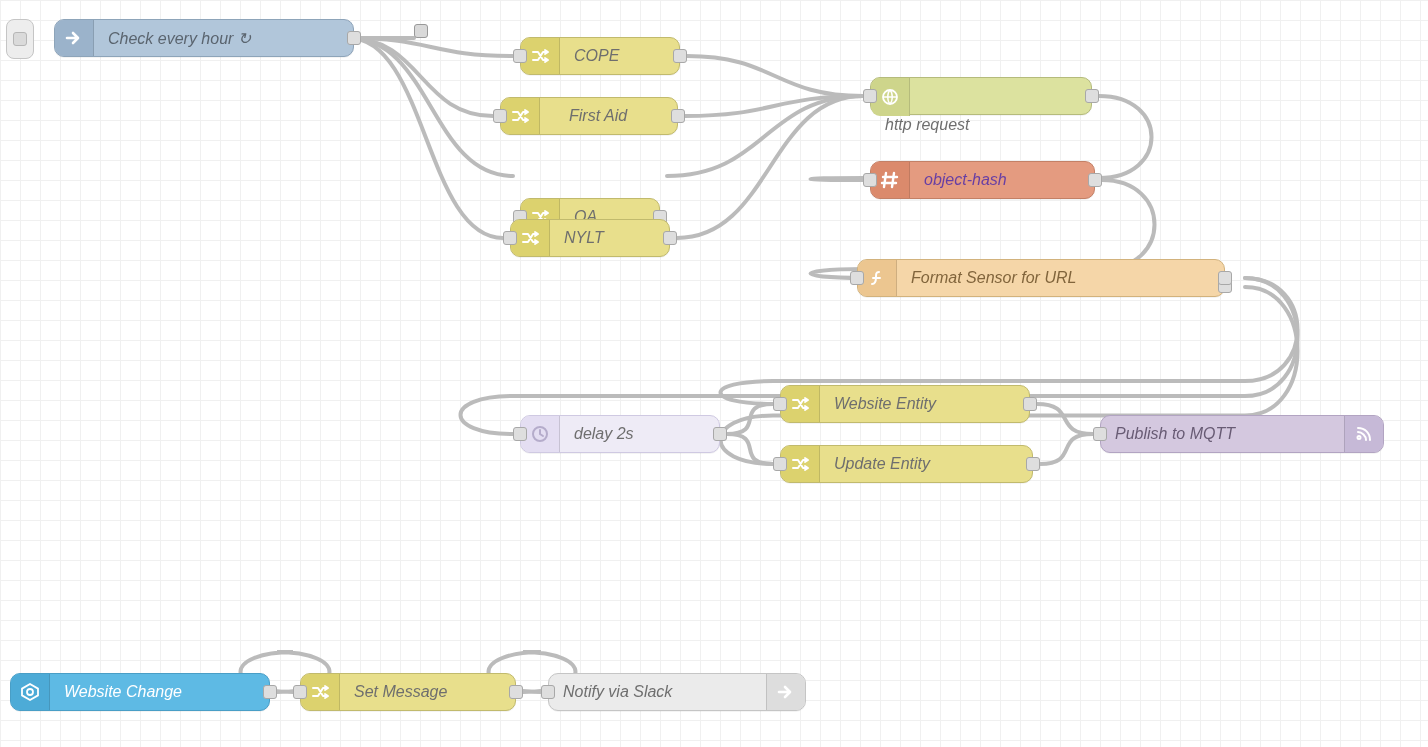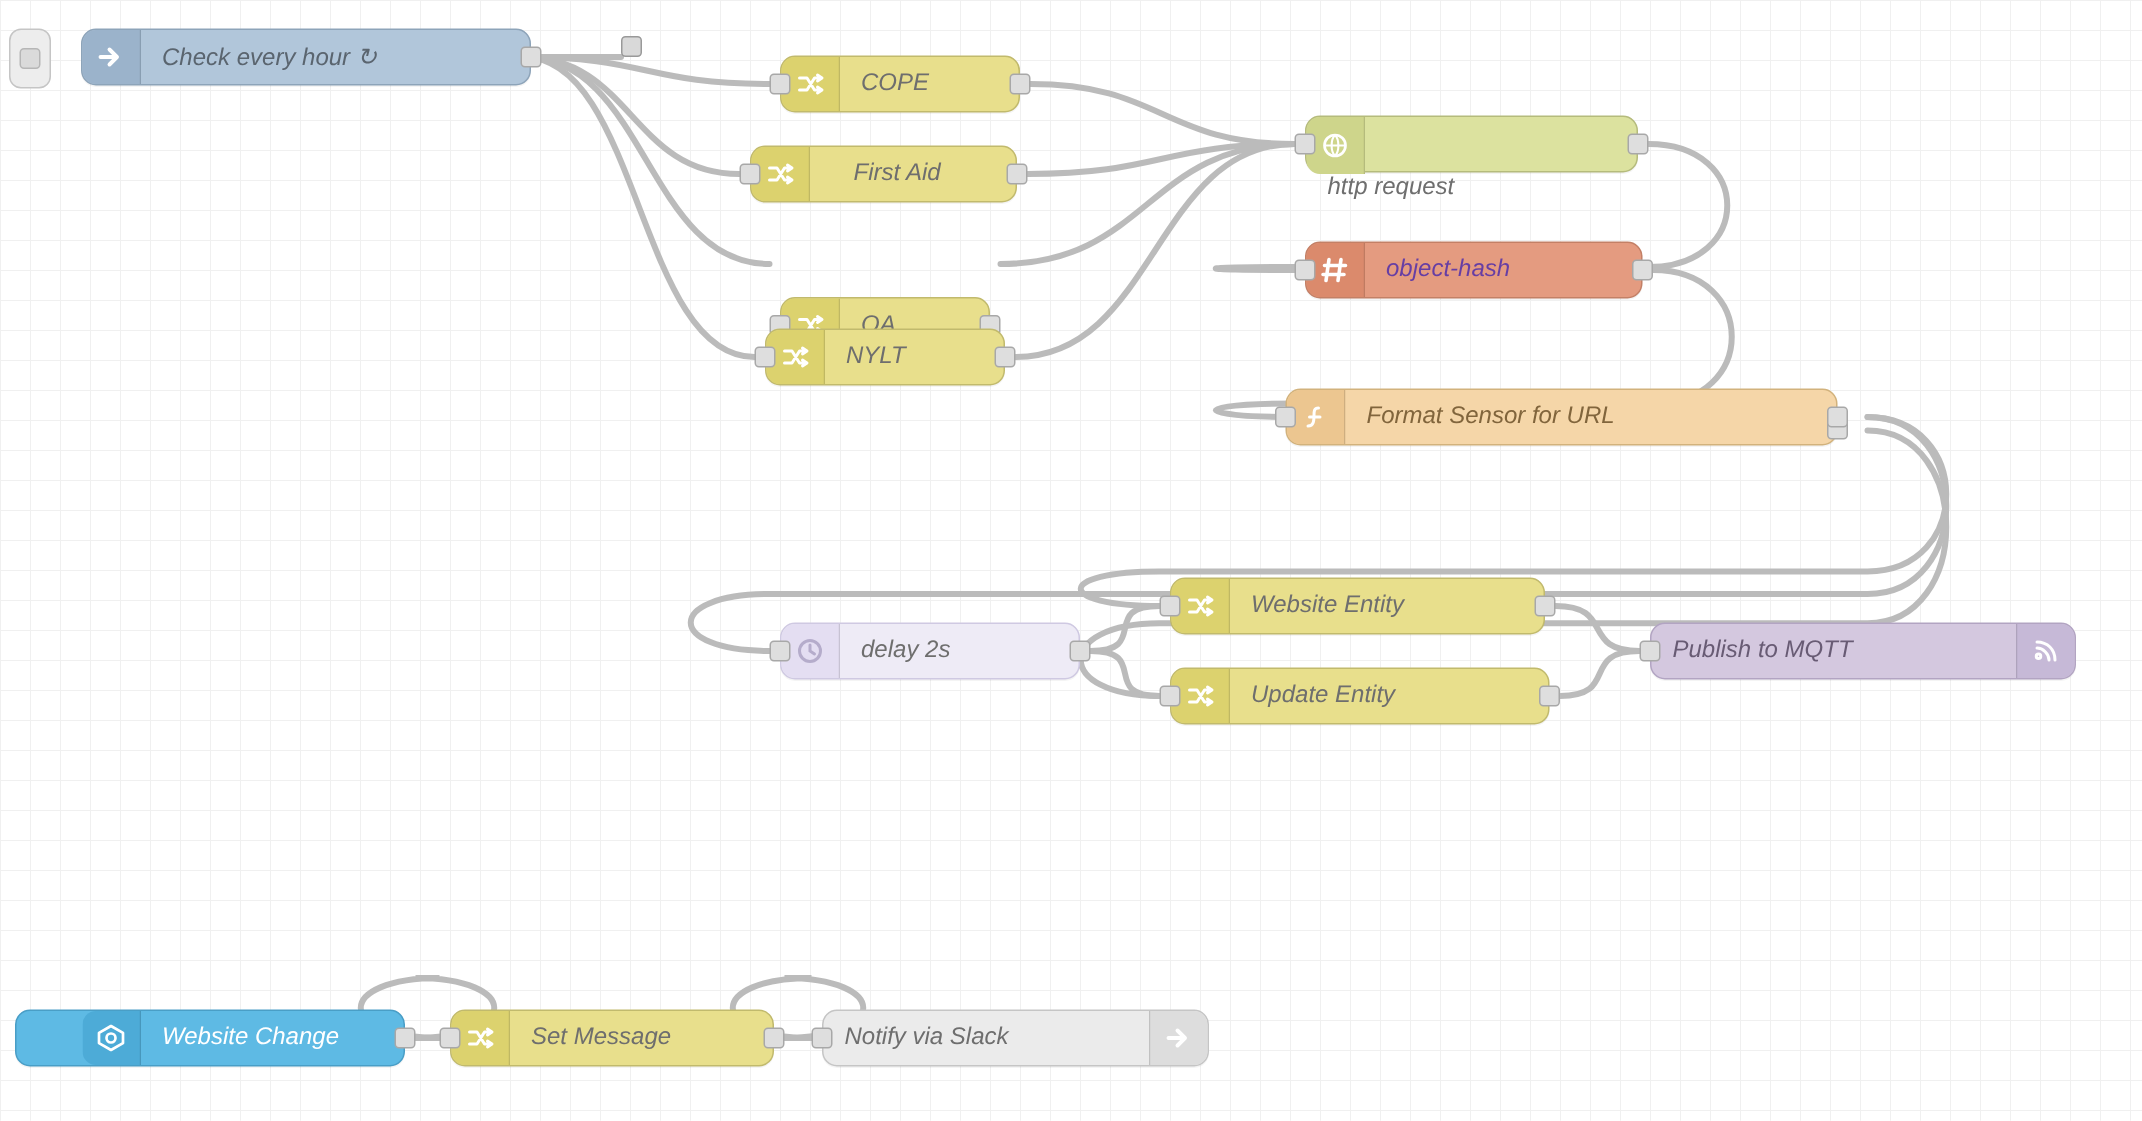--- a/index.html
+++ b/index.html
@@ -64,21 +64,21 @@
     border:1px solid #999;
     border-radius:3px;
     top:50%; transform:translateY(-50%);
   }
   .node.left-port::before { left:-8px; }
   .node.right-port::after { right:-8px; }
 
   
   .c-blue   { background:#a4bcd4; border-color:#7a94ad; color:#3e4a56;}
   .c-blue .icon   { background:#8aa6c2; }
-  .c-teal   { background:#42aee0; border-color:#2a8dbd; color:#fff; font-style:italic;padding-left:44px;}
+  .c-teal   { background:#42aee0; border-color:#2a8dbd; color:#fff; font-style:italic;}
   .c-teal .icon   { background:#2e9dd1; }
   .c-yellow { background:#e4da78; border-color:#b7ae54; }
   .c-yellow .icon { background:#d6ca55; }
   .c-olive  { background:#d6dd8f; border-color:#a8af66;flex-direction:column; }
   .c-olive .icon  { background:#c6ce77; }
   .c-red    { background:#e08a6a; border-color:#b96a4c; color:#4c1d95;}
   .c-red .icon    { background:#d57653; color:#fff;}
   .c-orange { background:#f4cf99; border-color:#caa566; color:#6b4a1a;}
   .c-orange .icon { background:#e9bd7d; color:#fff;}
   .c-lav    { background:#ece8f5; border-color:#c7c0dd; }

